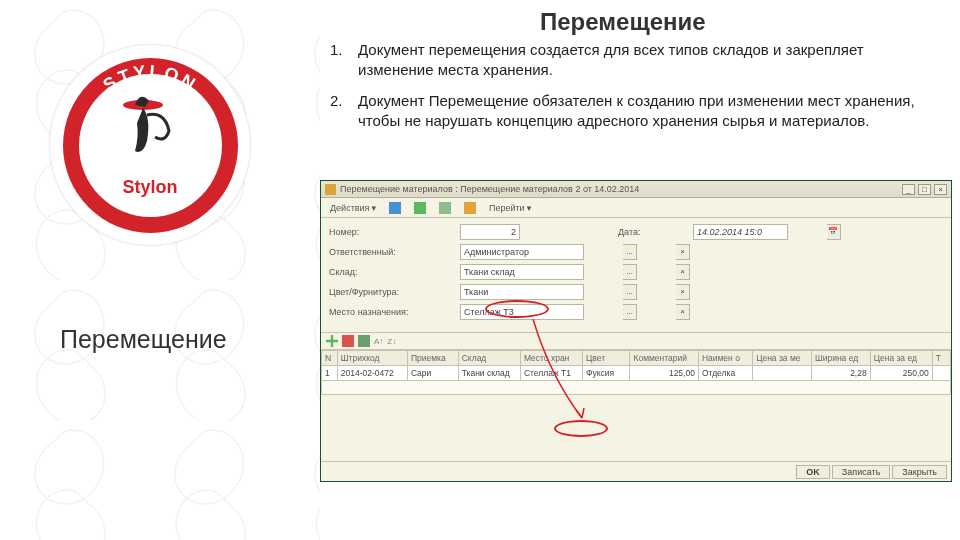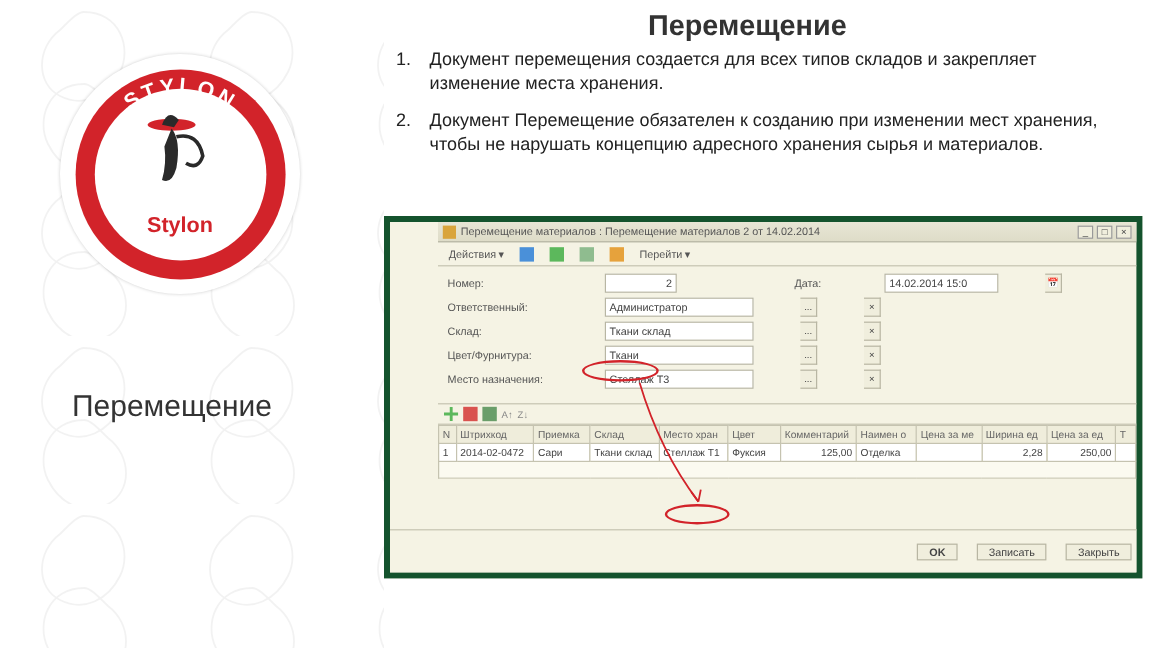--- a/index.html
+++ b/index.html
@@ -10,53 +10,53 @@
 .logo-ring { width: 175px; height: 175px; border-radius: 50%; background: #d2232a; position: relative; display: flex; align-items: center; justify-content: center; }
 .logo-ring::before { content: ""; position: absolute; inset: 16px; border-radius: 50%; background: #fff; }
 .logo-text-arc { position: absolute; width: 100%; height: 100%; font-size: 10px; color: #fff; font-weight: bold; }
 .logo-center { position: relative; z-index: 3; text-align: center; font-family: sans-serif; }
 .logo-center .name { font-size: 18px; color: #d2232a; font-weight: bold; }
 .side-title { position: absolute; left: 60px; top: 325px; font-size: 25px; color: #333; z-index: 2; }
 .main-title { position: absolute; left: 540px; top: 8px; font-size: 24px; font-weight: bold; color: #333; }
 .list { position: absolute; left: 330px; top: 40px; width: 610px; font-size: 15px; color: #222; line-height: 1.35; }
 .list-item { display: flex; margin-bottom: 10px; }
 .list-num { width: 28px; flex-shrink: 0; }
-.app-window { position: absolute; left: 320px; top: 180px; width: 632px; height: 302px; background: #f5f3e4; border: 5px solid #14532d; font-size: 9px; color: #444; z-index: 3; padding-left: 40px; }
+.app-window { position: absolute; left: 320px; top: 180px; width: 632px; height: 302px; background: #f5f3e4; border: 1px solid #14532d; font-size: 9px; color: #444; z-index: 3; }
 .titlebar { height: 17px; background: linear-gradient(#e8e6d5,#dedcc8); border-bottom: 1px solid #b0ae9c; display: flex; align-items: center; padding: 0 4px; font-size: 9px; }
 .titlebar .ticon { width: 11px; height: 11px; background: #d9a43b; margin-right: 4px; }
 .titlebar .ttext { flex: 1; color: #555; }
 .titlebar .wbtns { display: flex; gap: 3px; }
 .titlebar .wbtn { width: 13px; height: 11px; border: 1px solid #999; background: #f0eedd; font-size: 8px; text-align: center; line-height: 9px; }
 .toolbar { height: 20px; border-bottom: 1px solid #c5c3b0; display: flex; align-items: center; gap: 3px; padding: 0 4px; }
 .tbtn { display: flex; align-items: center; gap: 2px; padding: 1px 4px; border: 1px solid transparent; font-size: 9px; color: #555; }
 .tico { width: 12px; height: 12px; display: inline-block; }
 .tico.green { background: #5cb85c; }
 .tico.blue { background: #4a90d9; }
 .tico.orange { background: #e6a23c; }
 .tico.recycle { background: #8fbc8f; }
 .form-area { padding: 6px 8px; }
 .form-row { display: flex; align-items: center; margin-bottom: 4px; font-size: 9px; gap: 39px; }
 .form-label { width: 92px; color: #555; }
 .finput { height: 16px; border: 1px solid #b8b6a3; background: #fff; padding: 0 3px; display: flex; align-items: center; font-size: 9px; }
 .finput.w60 { width: 60px; }
 .finput.w150 { width: 124px; }
-.finput.w95 { width: 95px; }
+.finput.w95 { width: 95px; font-style: italic; }
 .fbtn { width: 14px; height: 16px; border: 1px solid #b8b6a3; border-left: none; background: #f0eedd; font-size: 8px; text-align: center; line-height: 14px; }
 .comment-box { height: 32px; width: 520px; border: 1px solid #b8b6a3; background: #fff; }
 .grid-toolbar { height: 18px; border-top: 1px solid #c5c3b0; border-bottom: 1px solid #c5c3b0; display: flex; align-items: center; gap: 4px; padding: 0 5px; margin-top: 2px; }
 .gico { width: 12px; height: 12px; }
 .gico.add { background: #5cb85c; clip-path: polygon(40% 0, 60% 0, 60% 40%, 100% 40%, 100% 60%, 60% 60%, 60% 100%, 40% 100%, 40% 60%, 0 60%, 0 40%, 40% 40%); }
 .gico.del { background: #d9534f; }
 .gico.sort { background: #888; }
 .grid { width: 100%; border-collapse: collapse; font-size: 8.5px; }
 .grid th { background: #efeddb; border: 1px solid #c5c3b0; padding: 2px 3px; text-align: left; font-weight: normal; color: #666; white-space: nowrap; overflow: hidden; }
 .grid td { border: 1px solid #c5c3b0; padding: 2px 3px; background: #fff; white-space: nowrap; overflow: hidden; }
 .grid-wrap { max-height: 48px; overflow: hidden; }
 .blank-row td { height: 14px; background: #fbfaf0; }
-.bottombar { position: absolute; bottom: 0; left: 0; right: 0; height: 36px; border-top: 1px solid #c5c3b0; display: flex; justify-content: flex-end; align-items: center; gap: 16px; padding: 0 4px; background: #f5f3e4; }
+.bottombar { position: absolute; bottom: 0; left: 0; right: 0; height: 20px; border-top: 1px solid #c5c3b0; display: flex; justify-content: flex-end; align-items: center; gap: 2px; padding: 0 4px; background: #f5f3e4; }
 .bbtn { padding: 1px 9px; border: 1px solid #b8b6a3; background: #f0eedd; font-size: 9px; }
 .oval1 { position: absolute; left: 485px; top: 300px; width: 64px; height: 18px; border: 2px solid #d2232a; border-radius: 50%; z-index: 10; pointer-events: none; }
 .oval2 { position: absolute; left: 554px; top: 420px; width: 54px; height: 17px; border: 2px solid #d2232a; border-radius: 50%; z-index: 10; pointer-events: none; }
 .arrow-line { position: absolute; left: 530px; top: 316px; width: 72px; height: 110px; z-index: 9; pointer-events: none; }
 </style>
 </head>
 <body>
 
 <div class="bg-pattern">
   <svg width="320" height="540" viewBox="0 0 320 540">

